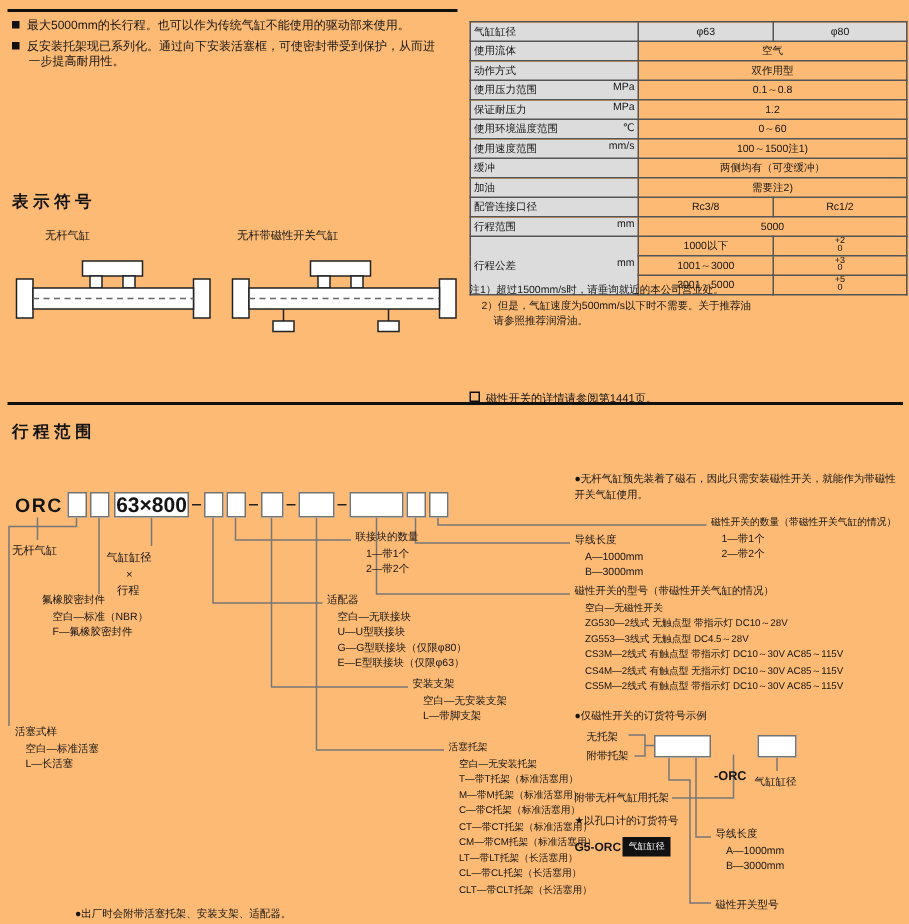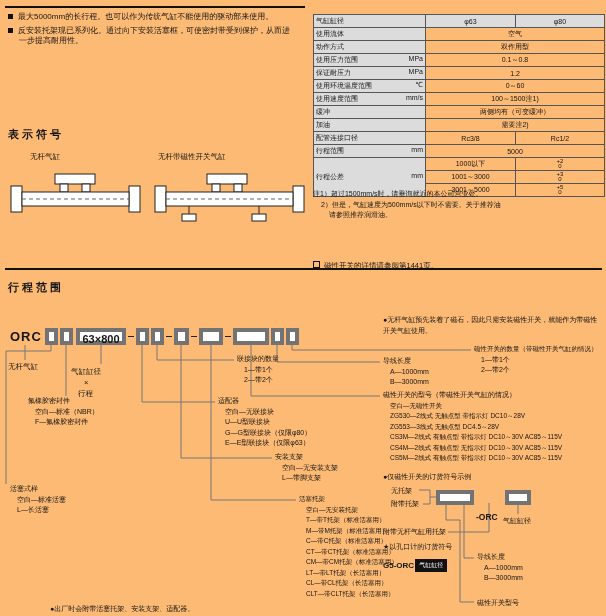--- a/index.html
+++ b/index.html
@@ -22,22 +22,22 @@
   .spec .un{float:right;}
   .spec .tolc div{font-size:6px;line-height:5.5px;}
   .notes{font-size:7px;line-height:10.5px;}
   .n2{padding-left:8px;} .n3{padding-left:16px;}
   .swnote{font-size:7.5px;}
   
   .sec-title{font-size:11px;font-weight:bold;letter-spacing:3px;}
   .diag-label{font-size:7.5px;}
   
   .orc{font-size:13px;font-weight:bold;letter-spacing:1px;}
-  .cbox{position:absolute;border:4px solid #737373;background:#fff;box-sizing:border-box;
-        text-align:center;font-size:11px;font-weight:bold;line-height:15px;}
+  .cbox{position:absolute;border:1px solid #737373;background:#fff;box-sizing:border-box;
+        text-align:center;font-size:14px;font-weight:bold;line-height:15px;}
   .dash{position:absolute;width:6px;height:1px;background:#222;}
   .grp{position:absolute;font-size:7px;line-height:10.5px;white-space:nowrap;}
   .grp .gi{padding-left:7px;}
   .f65{font-size:6.5px;}
   .lbl7{font-size:7px;white-space:nowrap;}
   .lbl75{font-size:7.5px;white-space:nowrap;}
   .stk{font-size:7.5px;line-height:11px;white-space:nowrap;}
   .orcsuf{font-size:8.5px;font-weight:bold;}
   .starpfx{font-size:8px;font-weight:bold;text-align:center;}
   .starbox{display:inline-block;background:#111;color:#fff;font-size:6px;

